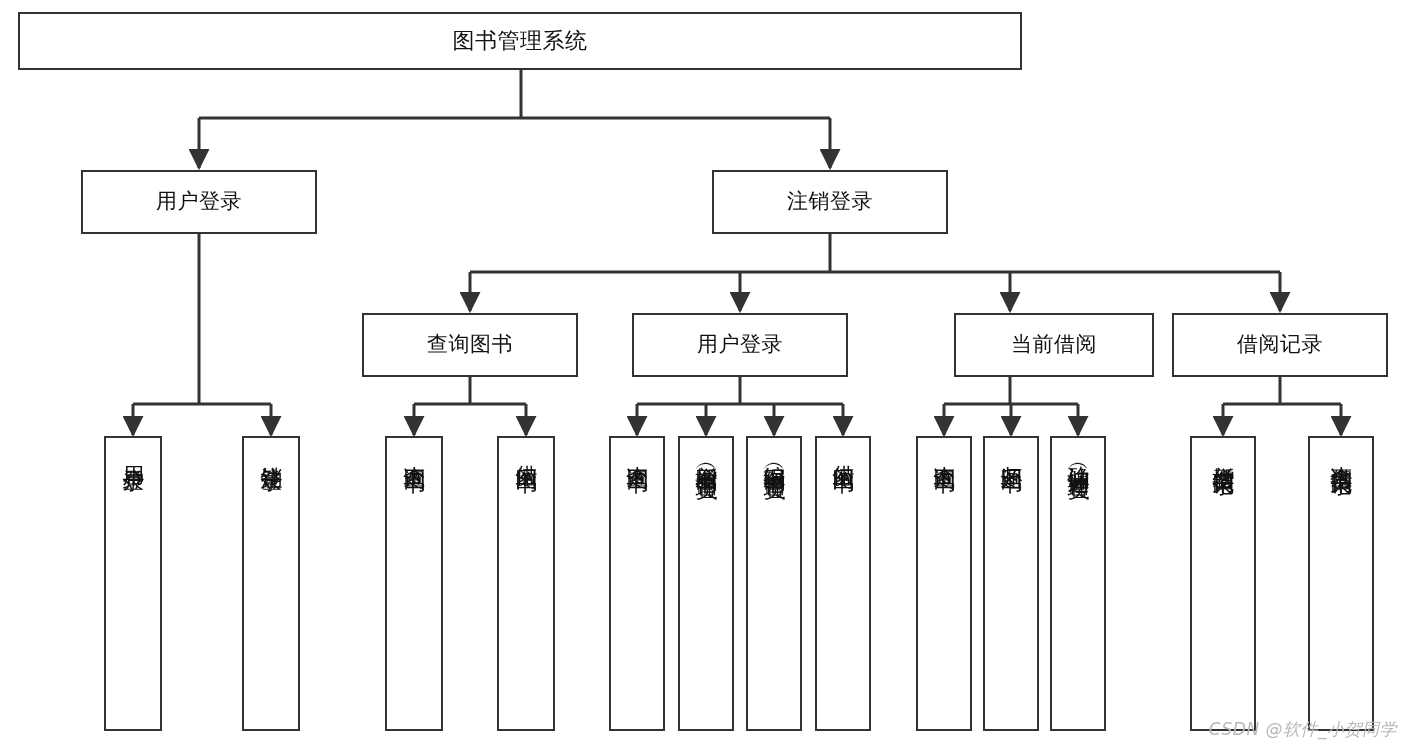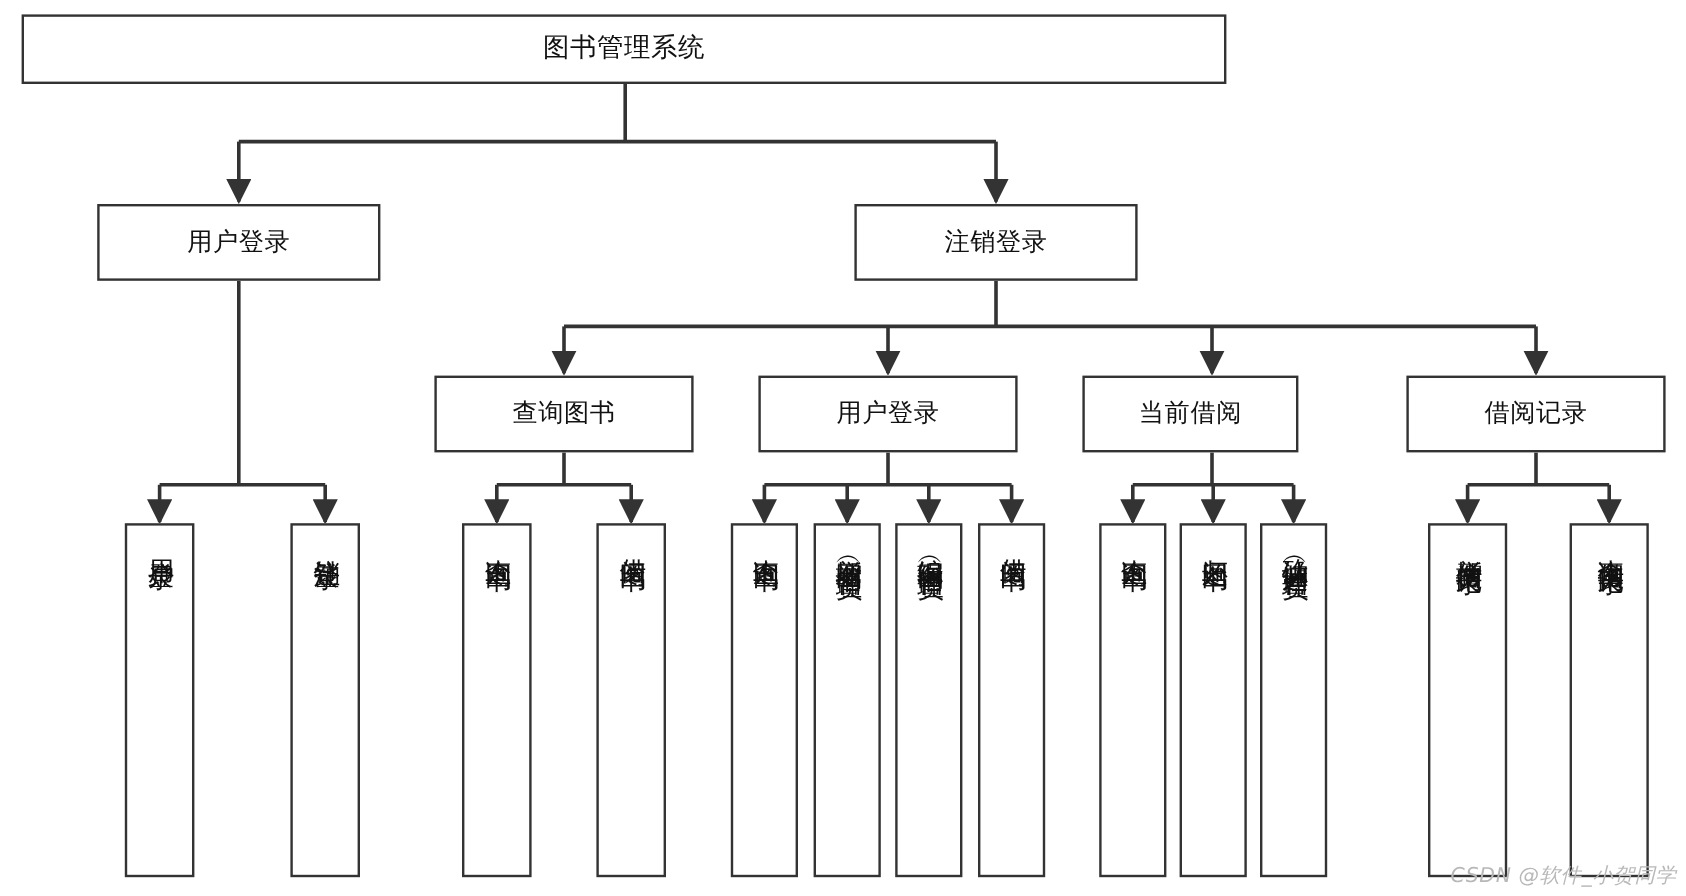--- a/index.html
+++ b/index.html
@@ -142,21 +142,21 @@
   </div>
 
   <div class="node horiz" style="left:362px; top:313px; width:216px; height:64px;">
     <span class="label">查询图书</span>
   </div>
 
   <div class="node horiz" style="left:632px; top:313px; width:216px; height:64px;">
     <span class="label">用户登录</span>
   </div>
 
-  <div class="node horiz" style="left:902px; top:313px; width:180px; height:64px;">
+  <div class="node horiz" style="left:954px; top:313px; width:200px; height:64px;">
     <span class="label">当前借阅</span>
   </div>
 
   <div class="node horiz" style="left:1172px; top:313px; width:216px; height:64px;font-family:Liberation Serif, serif;">
     <span class="label">借阅记录</span>
   </div>
 
   <div class="node vert" style="left:104px; top:436px; width:58px; height:295px;">
     <span class="label">用户登录</span>
   </div>

